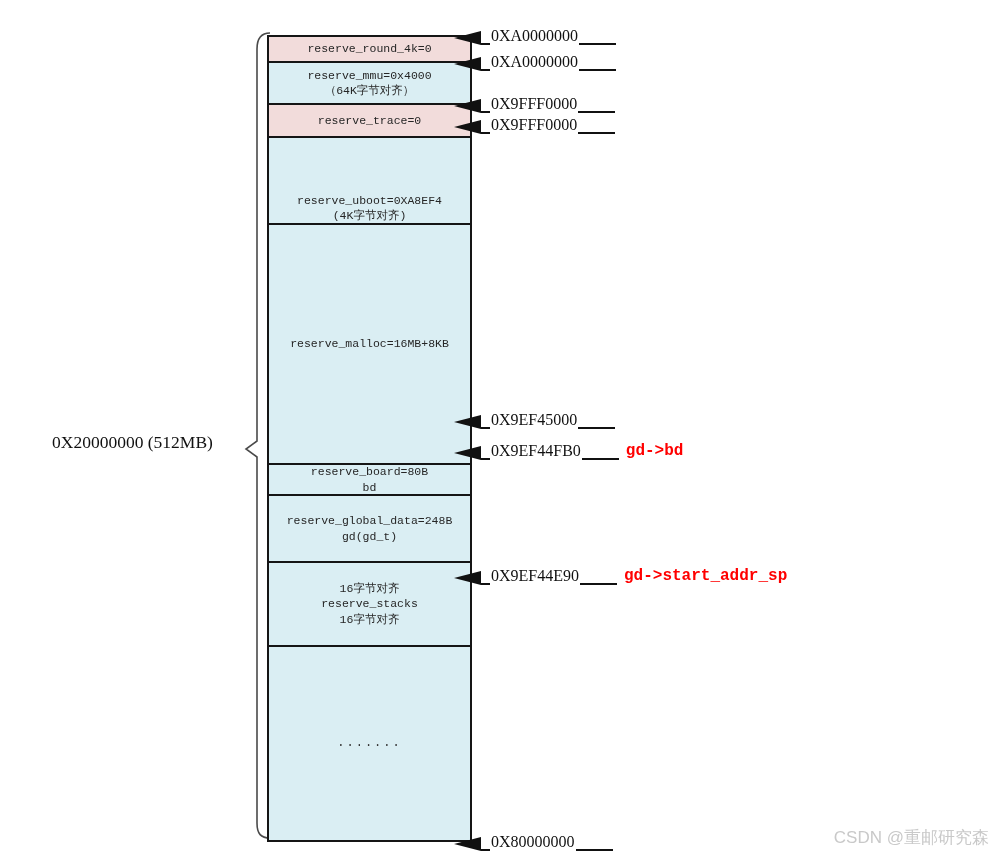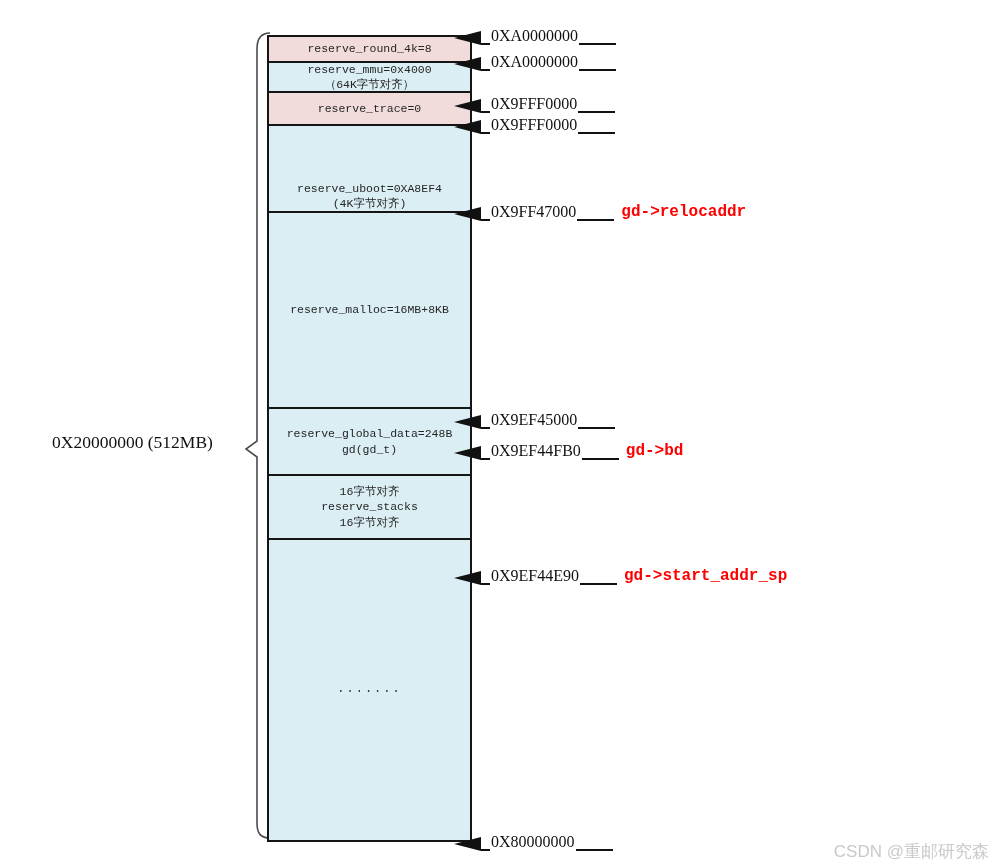--- a/index.html
+++ b/index.html
@@ -61,66 +61,70 @@
   .ptr:empty { display:none; }
   
   .total-label {
     position:absolute; left:52px; top:432px;
     font-family:"Liberation Serif", serif;
     font-size:17.5px; color:#111111; white-space:nowrap;
   }
   .brace-svg { position:absolute; left:0; top:0; pointer-events:none; }
   
   .watermark {
-    position:absolute; right:6px; bottom:3px;
+    position:absolute; right:6px; bottom:17px;
     font-size:17px; color:#c9c9c9; white-space:nowrap;
   }
 </style>
 </head>
 <body>
 
 <div class="canvas">
 
   <svg class="brace-svg" width="995" height="866" viewBox="0 0 995 866">
     <path d="M 270 33 C 261 33 257 38 257 49 L 257 441 L 246 449 L 257 457 L 257 823 C 257 834 261 838 270 838" fill="none" stroke="#4a4a4a" stroke-width="1.6"></path>
   </svg>
 
   <div class="total-label">0X20000000 (512MB)</div>
 
   <div class="stack">
 
     <div class="region fill-pink" style="height:26px">
-      <div class="rl">reserve_round_4k=8</div>
-    </div>
-
-    <div class="region fill-blue" style="height:30px">
+      <div class="rl">reserve_round_4k=0</div>
+    </div>
+
+    <div class="region fill-blue" style="height:42px">
       <div class="rl">reserve_mmu=0x4000</div>
       <div class="rl">（64K字节对齐）</div>
     </div>
 
     <div class="region fill-pink" style="height:33px">
       <div class="rl">reserve_trace=0</div>
     </div>
 
     <div class="region fill-blue top-align" style="height:87px">
       <div class="rl">reserve_uboot=0XA8EF4</div>
       <div class="rl">(4K字节对齐)</div>
     </div>
 
-    <div class="region fill-blue" style="height:196px">
+    <div class="region fill-blue" style="height:240px">
       <div class="rl">reserve_malloc=16MB+8KB</div>
     </div>
 
+    <div class="region fill-blue" style="height:31px">
+      <div class="rl">reserve_board=80B</div>
+      <div class="rl">bd</div>
+    </div>
 
     <div class="region fill-blue" style="height:67px">
       <div class="rl">reserve_global_data=248B</div>
       <div class="rl">gd(gd_t)</div>
     </div>
 
-    <div class="region fill-blue" style="height:64px">
+    <div class="region fill-blue" style="height:84px">
       <div class="rl">16字节对齐</div>
       <div class="rl">reserve_stacks</div>
       <div class="rl">16字节对齐</div>
     </div>
 
     <div class="region fill-blue dots">
       <div class="rl">.......</div>
     </div>
 
   </div>
@@ -150,27 +154,20 @@
   </div>
 
   <div class="marker" style="top:114px">
     <span class="tri"></span>
     <span class="ln ln-a"></span>
     <span class="addr">0X9FFF0000</span>
     <span class="ln ln-b"></span>
 
   </div>
 
-  <div class="marker" style="top:201px">
-    <span class="tri"></span>
-    <span class="ln ln-a"></span>
-    <span class="addr">0X9FF47000</span>
-    <span class="ln ln-b"></span>
-    <span class="ptr">gd-&gt;relocaddr</span>
-  </div>
 
   <div class="marker" style="top:409px">
     <span class="tri"></span>
     <span class="ln ln-a"></span>
     <span class="addr">0X9EF45000</span>
     <span class="ln ln-b"></span>
 
   </div>
 
   <div class="marker" style="top:440px">

